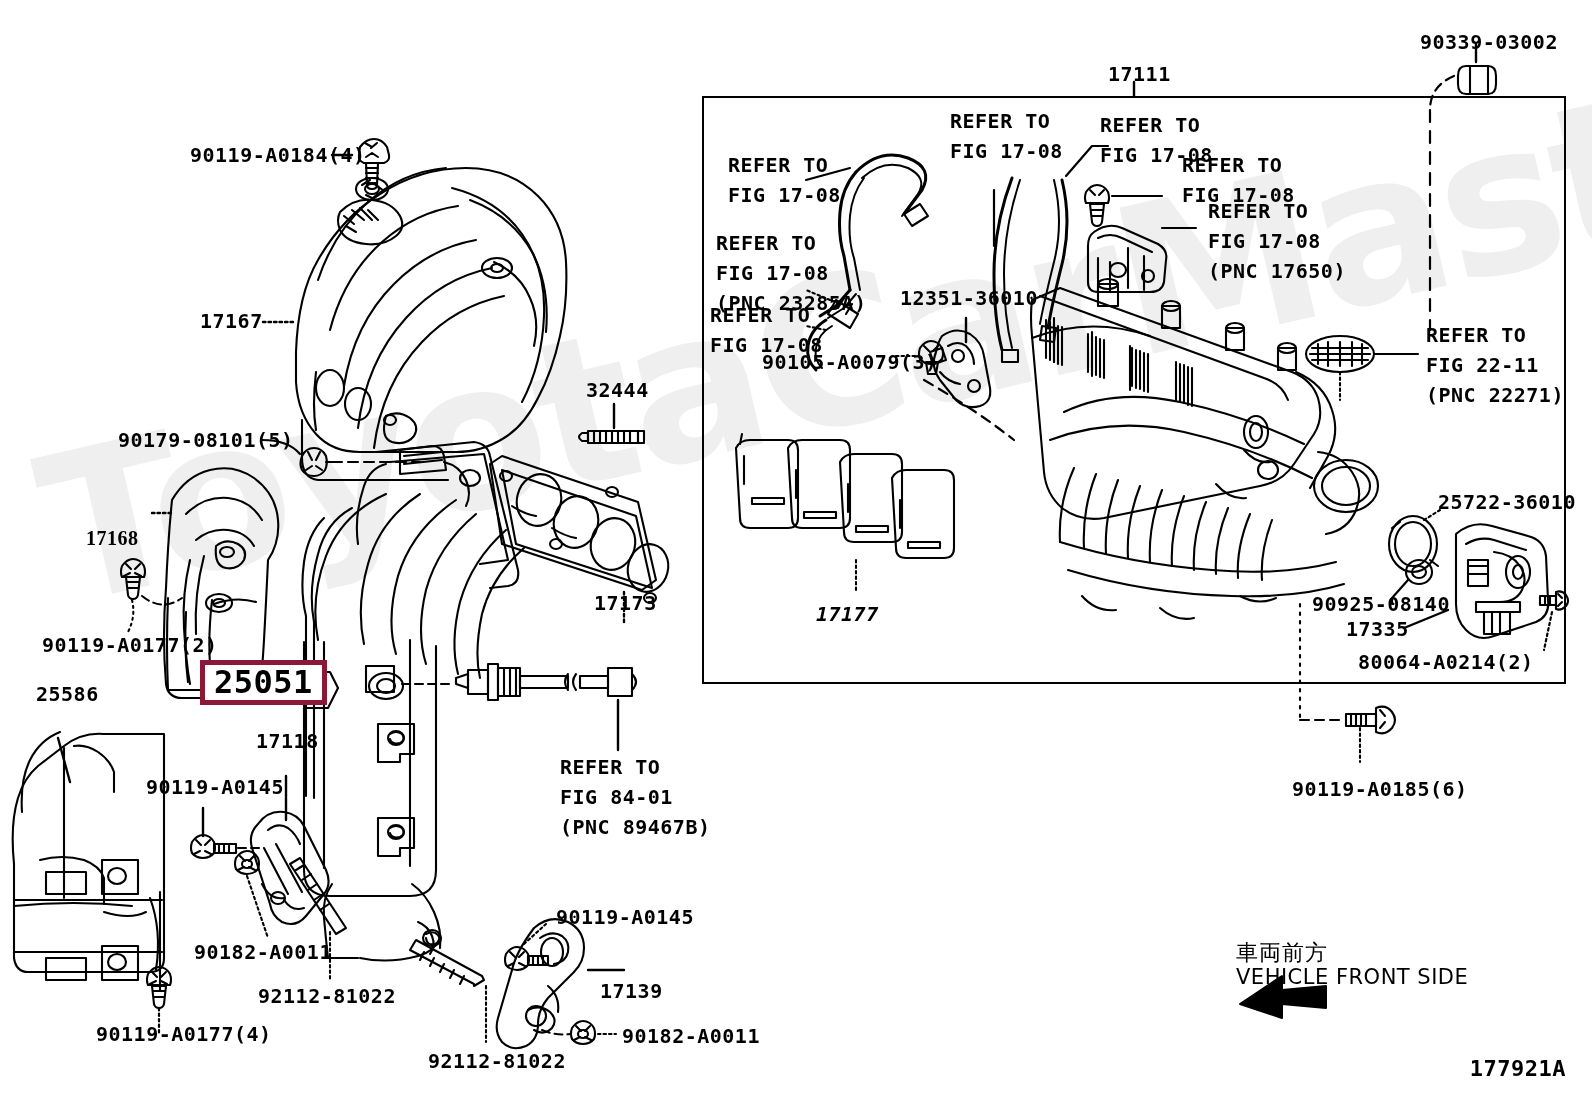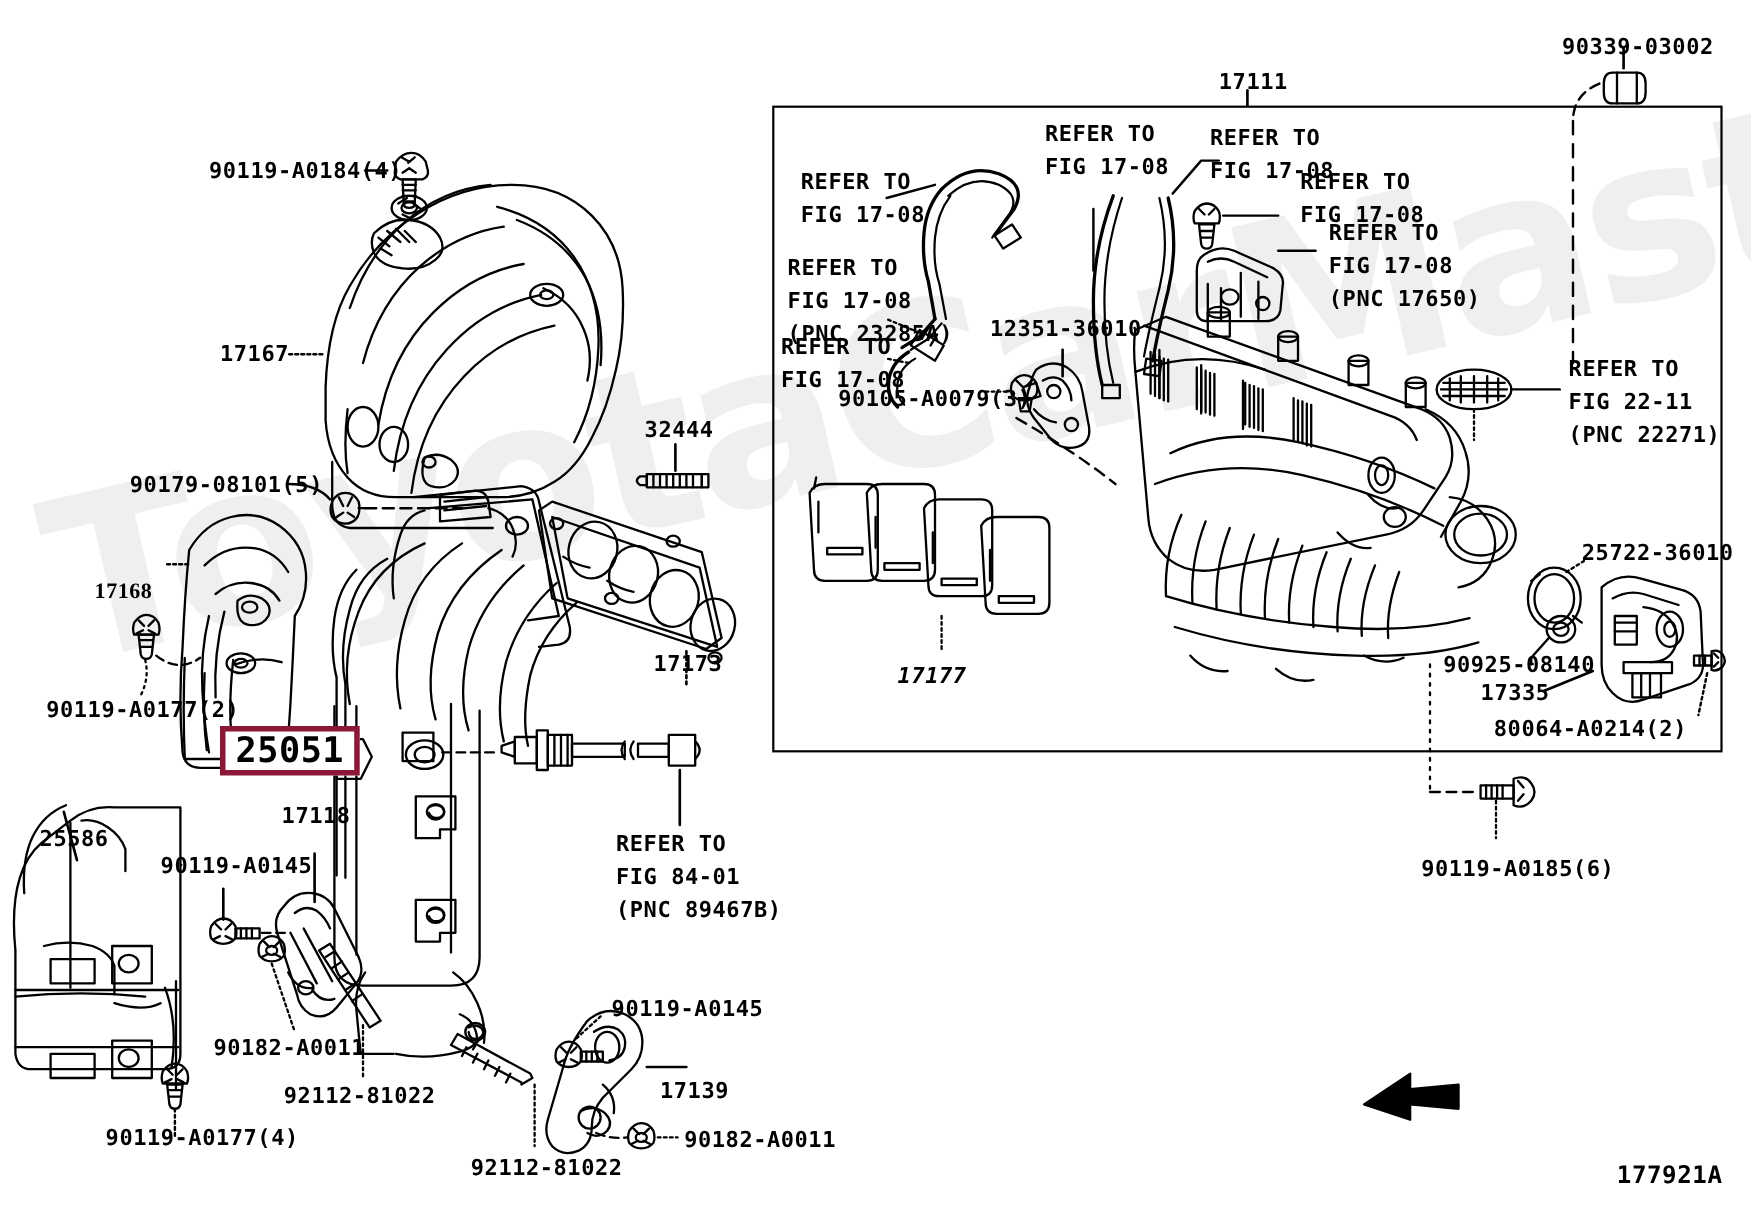--- a/index.html
+++ b/index.html
@@ -572,21 +572,21 @@
     </g>
   </svg>
 
   <div id="panel-frame"></div>
 
   <div class="lbl" style="left:190px;top:141px;">90119-A0184(4)</div>
   <div class="lbl" style="left:200px;top:307px;">17167</div>
   <div class="lbl" style="left:118px;top:426px;">90179-08101(5)</div>
   <div class="lbl" style="left:86px;top:524px;font-family:Liberation Serif, serif;">17168</div>
   <div class="lbl" style="left:42px;top:631px;">90119-A0177(2)</div>
-  <div class="lbl" style="left:36px;top:748px;">25586</div>
+  <div class="lbl" style="left:36px;top:680px;">25586</div>
   <div class="lbl" style="left:96px;top:1020px;">90119-A0177(4)</div>
 
   <div class="hl-box" style="left:200px;top:660px;">25051</div>
 
   <div class="lbl" style="left:586px;top:376px;">32444</div>
   <div class="lbl" style="left:594px;top:589px;text-align:center;">17173</div>
   <div class="lbl multi" style="left:560px;top:752px;">REFER TO
 FIG 84-01
 (PNC 89467B)</div>
   <div class="lbl" style="left:256px;top:727px;">17118</div>
@@ -624,16 +624,22 @@
   <div class="lbl" style="left:900px;top:284px;">12351-36010</div>
   <div class="lbl" style="left:762px;top:348px;">90105-A0079(3)</div>
   <div class="lbl" style="left:816px;top:600px;font-style:italic;">17177</div>
 
   <div class="lbl" style="left:1438px;top:488px;">25722-36010</div>
   <div class="lbl" style="left:1312px;top:590px;">90925-08140</div>
   <div class="lbl" style="left:1346px;top:615px;">17335</div>
   <div class="lbl" style="left:1358px;top:648px;">80064-A0214(2)</div>
   <div class="lbl" style="left:1292px;top:775px;text-align:right;">90119-A0185(6)</div>
 
+  <div id="front-side">
+    <div class="fs-texts">
+      <div class="fs-jp">車両前方</div>
+      <div class="fs-en">VEHICLE FRONT SIDE</div>
+    </div>
+  </div>
 
   <div id="figure-id">177921A</div>
 
 </div>
 
 </body></html>

